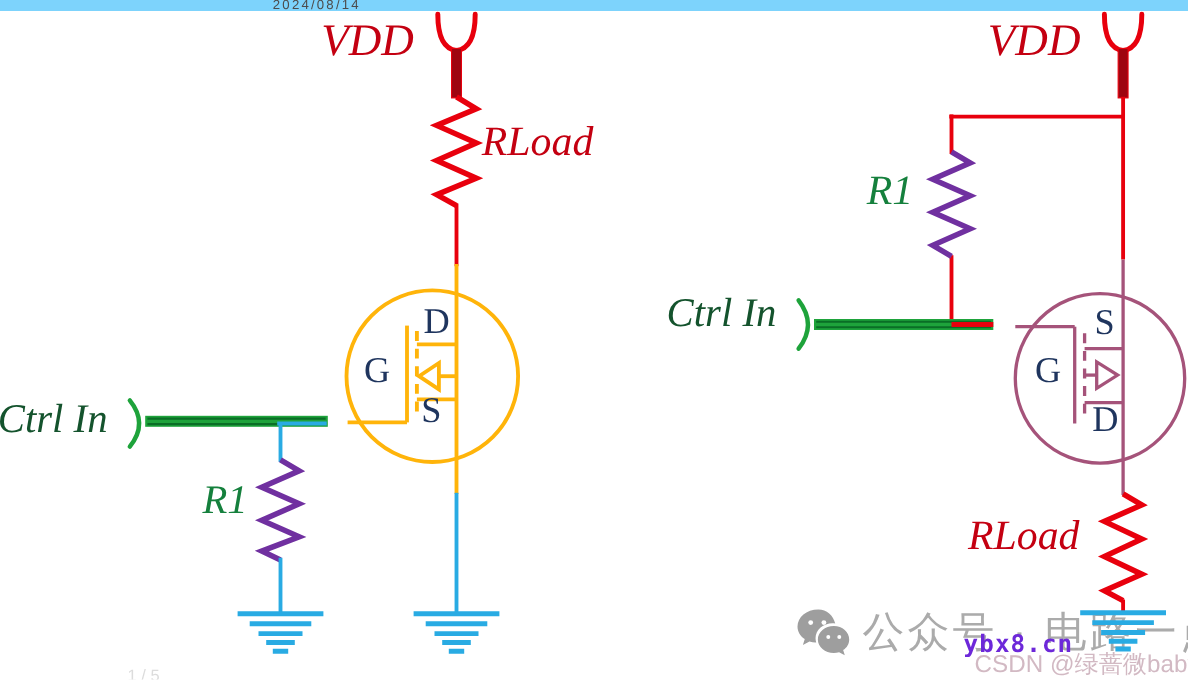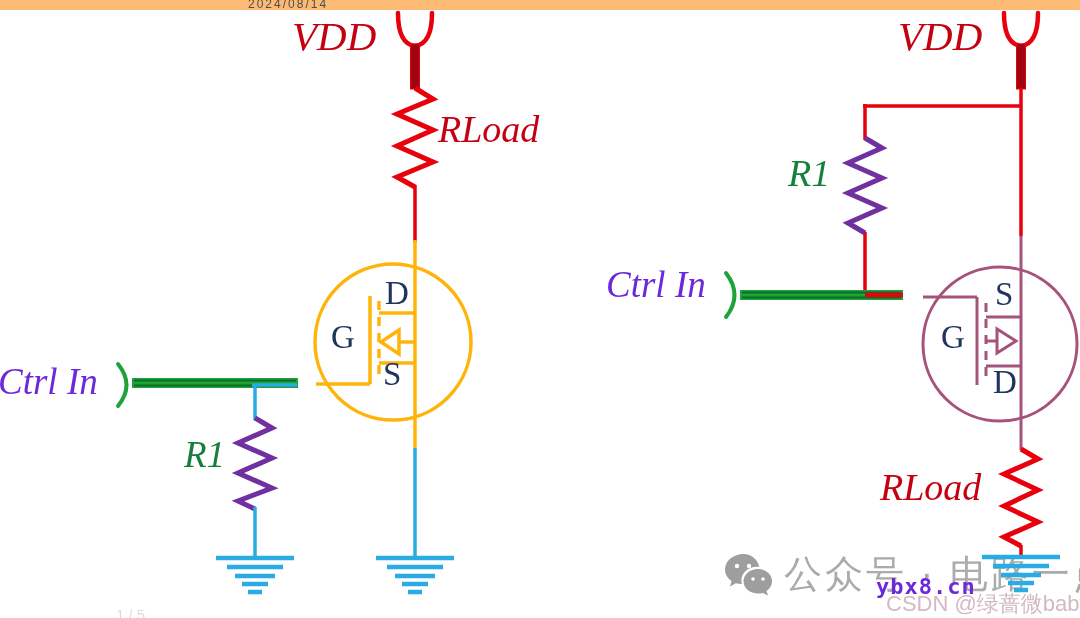--- a/index.html
+++ b/index.html
@@ -5,35 +5,35 @@
   html,body{margin:0;padding:0;background:#ffffff;}
   .stage{
     position:relative;
     width:1080px;height:618px;
     background:#ffffff;
     overflow:hidden;
     font-family:"Liberation Serif", serif;
   }
   .topbar{
     position:absolute;left:0;top:0;width:1080px;height:10px;
-    background:#fdba74;overflow:hidden;
+    background:#7dd3fc;overflow:hidden;
   }
   .topbar span{
     position:absolute;left:248px;top:-3px;
     color:#4d4d4d;font-size:12px;
     font-family:"Liberation Sans", sans-serif;
     letter-spacing:2px;white-space:nowrap;
   }
   svg.circuit{position:absolute;left:0;top:0;}
   .lbl{
     position:absolute;white-space:nowrap;
     font-style:italic;line-height:1;
   }
   .lbl.red{color:#c40011;text-align:right;}
-  .lbl.blue{color:#6d28d9;}
+  .lbl.blue{color:#14532d;}
   .lbl.purple{color:#15803d;}
   .pin{
     position:absolute;white-space:nowrap;
     font-style:normal;color:#1f355e;
     font-size:33px;line-height:1;
   }
   .wm-account{
     position:absolute;left:722px;top:549px;
     color:#ababab;font-size:38px;
     font-family:"Liberation Sans", sans-serif;

